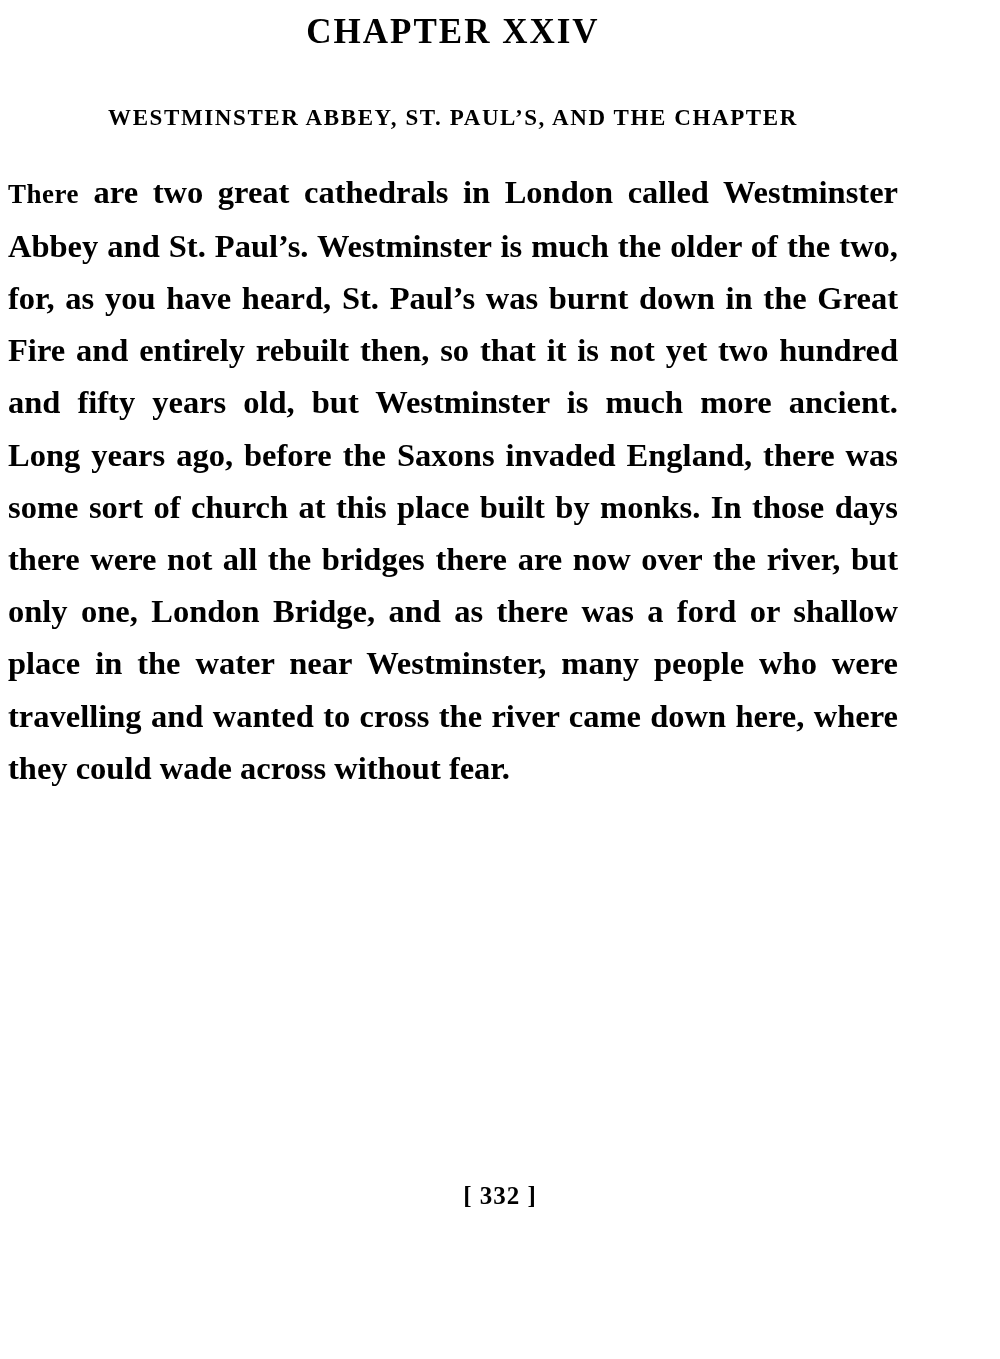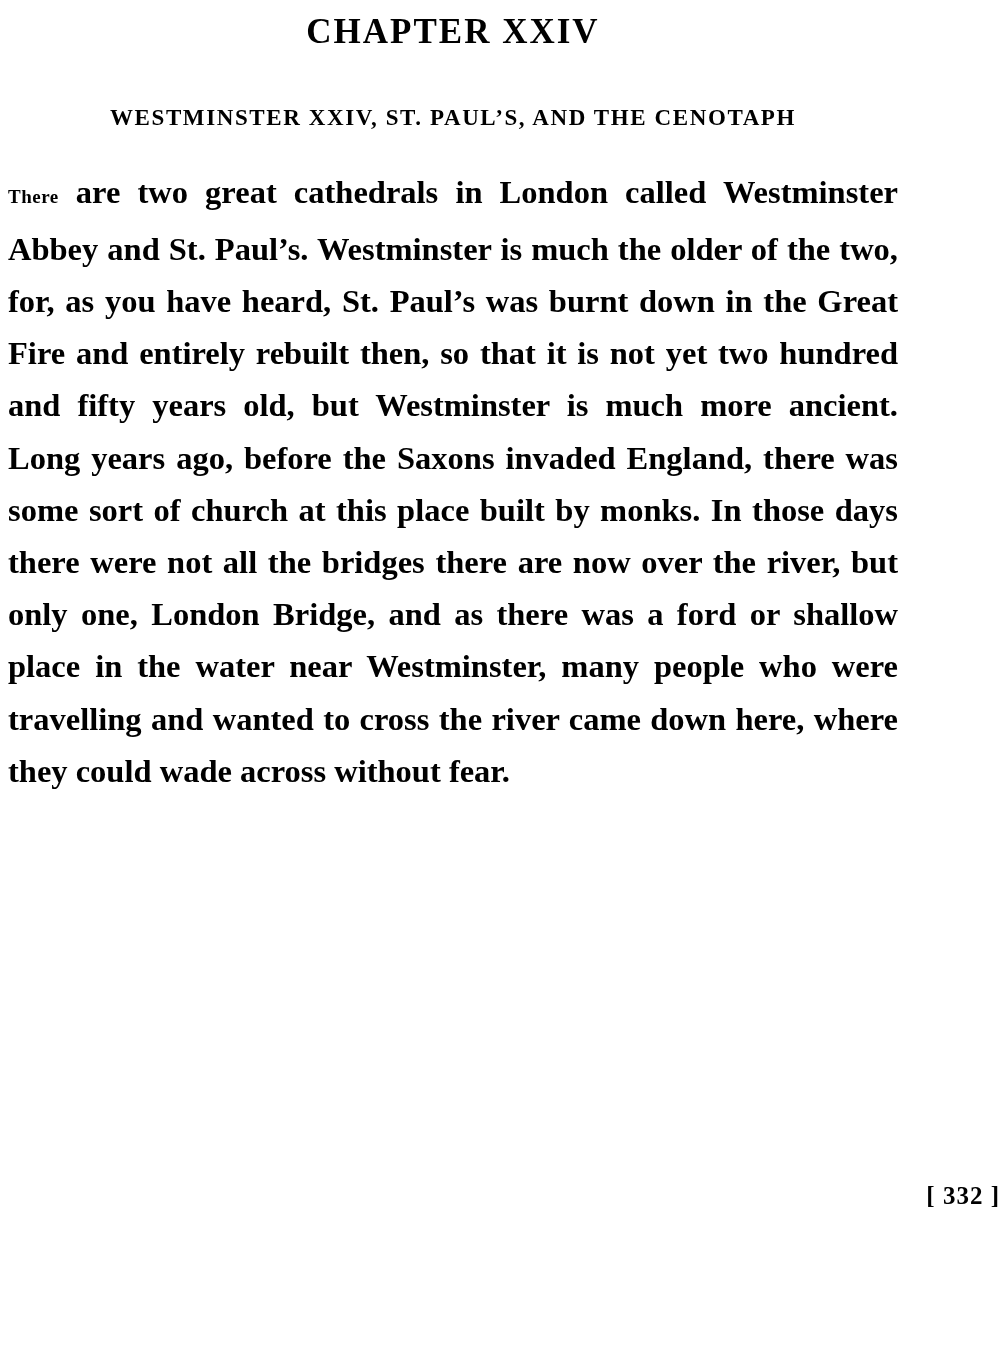--- a/index.html
+++ b/index.html
@@ -56,30 +56,30 @@
     font-weight: 600;
     -webkit-font-smoothing: none;
   }
   .body-text p {
     margin: 0;
   }
   .body-text p.indent {
     text-indent: 44px;
   }
   .smallcaps {
-    font-size: 19px;
+    font-size: 27px;
     letter-spacing: 0.5px;
     font-weight: 700;
   }
   .page-number {
     position: absolute;
     left: 0;
     right: 0;
     top: 1182px;
-    text-align: right;
+    text-align: center;
     font-size: 25px;
     font-weight: bold;
     letter-spacing: 1px;
     font-family: "Liberation Serif", serif;
   }
   .edge-mark {
     position: absolute;
     font-size: 9px;
     color: #444;
     letter-spacing: 0.5px;
@@ -96,21 +96,21 @@
 </style>
 </head>
 <body>
 
 <div class="page">
 
   <div class="content">
 
     <h1 class="chapter-title">CHAPTER XXIV</h1>
 
-    <h2 class="chapter-subtitle">WESTMINSTER XXIV, ST. PAUL’S, AND THE CENOTAPH</h2>
+    <h2 class="chapter-subtitle">WESTMINSTER ABBEY, ST. PAUL’S, AND THE CHAPTER</h2>
 
     <div class="body-text">
       <p><span class="smallcaps">There</span><span> are two great cathedrals in London called Westminster Abbey and St. Paul’s.  Westminster is much the older of the two, for, as you have heard, St. Paul’s was burnt down in the Great Fire and entirely rebuilt then, so that it is not yet two hundred and fifty years old, but Westminster is much more ancient.  Long years ago, before the Saxons invaded England, there was some sort of church at this place built by monks.  In those days there were not all the bridges there are now over the river, but only one, London Bridge, and as there was a ford or shallow place in the water near Westminster, many people who were travelling and wanted to cross the river came down here, where they could wade across without fear.</span></p>
     </div>
 
   </div>
 
   <div class="page-number">[ 332 ]</div>
 
   <div class="edge-mark right"></div>

